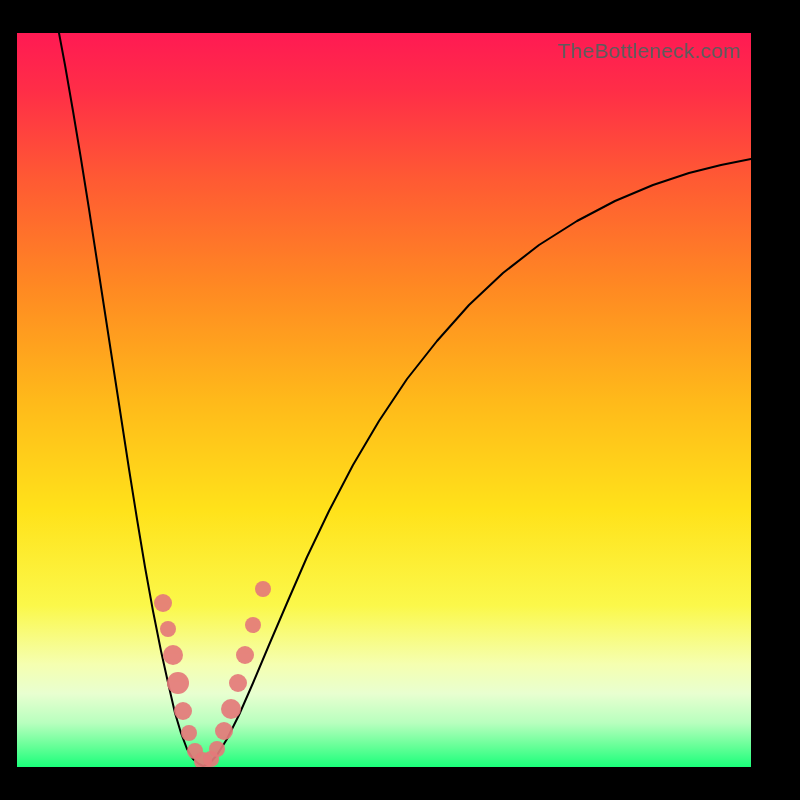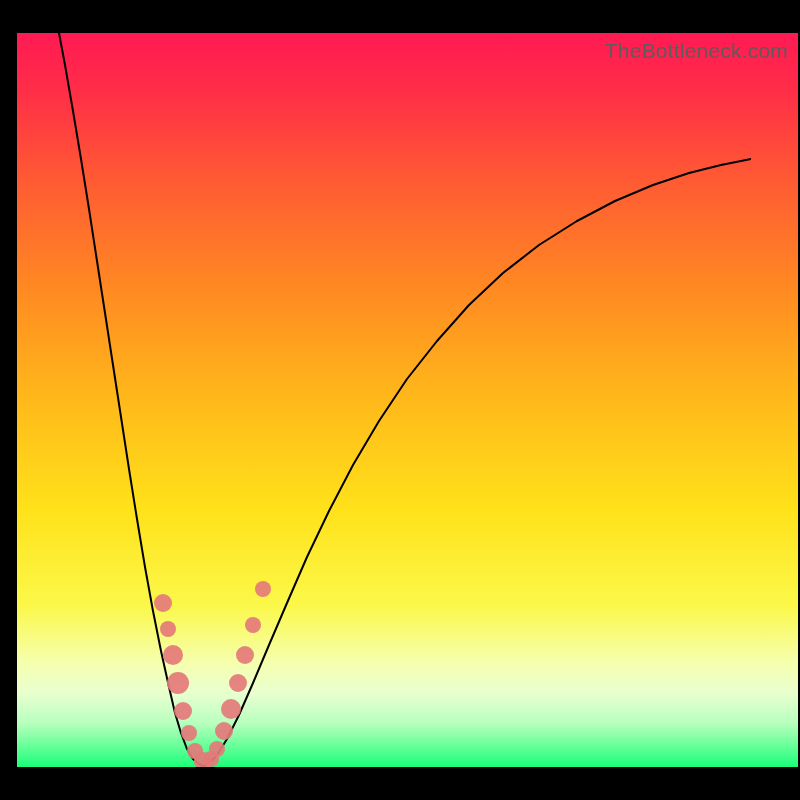--- a/index.html
+++ b/index.html
@@ -17,21 +17,20 @@
     width: 800px; height: 800px;
     background: #000;
   }
   .plot {
     position: absolute;
     left: 17px;
     top: 33px;
     width: 734px;
     height: 734px;
     overflow: hidden;
-    padding-left: 47px;
   }
   .gradient {
     position: absolute;
     left: 0; top: 0;
     width: 100%; height: 100%;
   }
   .watermark {
     position: absolute;
     top: 6px;
     right: 10px;

